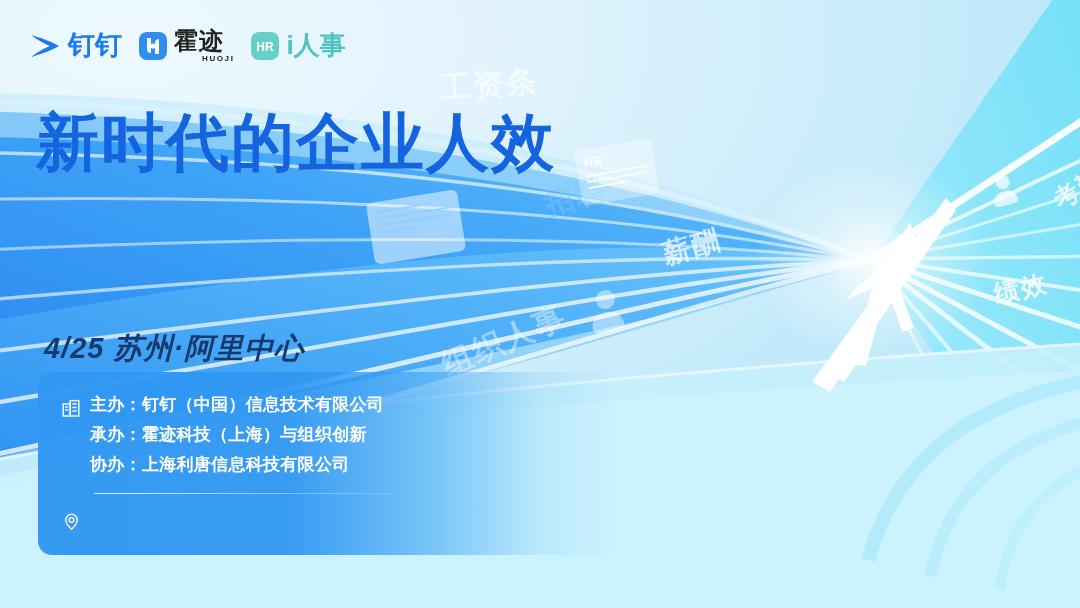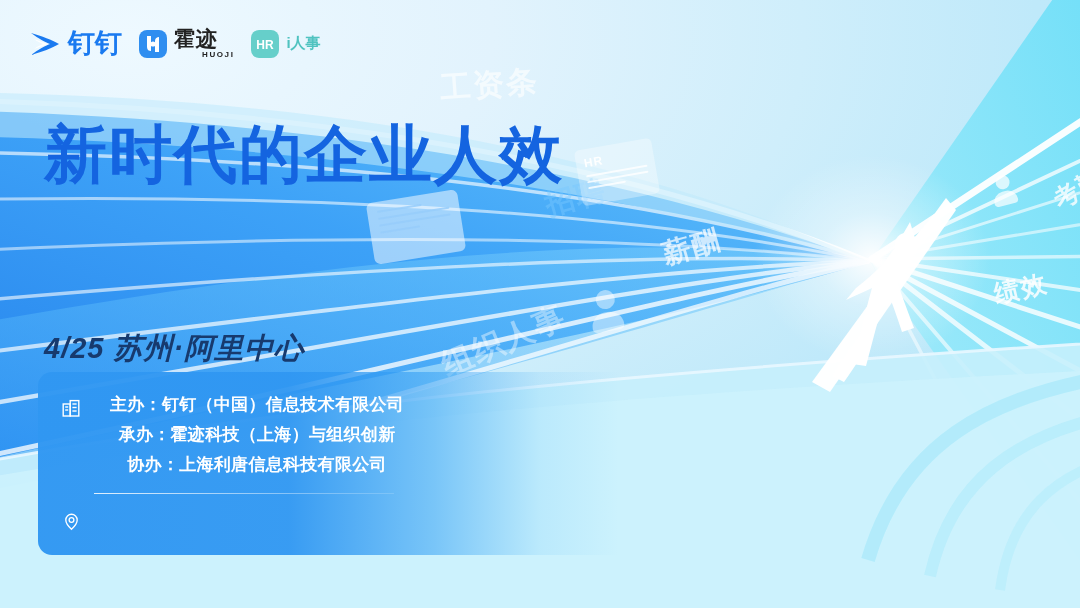--- a/index.html
+++ b/index.html
@@ -158,30 +158,29 @@
     gap: 16px;
     z-index: 20;
   }
   .logo-unit { display: flex; align-items: center; gap: 6px; }
   .logo-cn {
     font-size: 27px; font-weight: 700;
     color: #1a7af0; letter-spacing: 0px;
     line-height: 1;
   }
   .huoji-text { display: flex; flex-direction: column; line-height: 1; }
-  .huoji-cn { font-size: 21px; font-weight: 700; color: #222; letter-spacing: 1px; }
+  .huoji-cn { font-size: 24px; font-weight: 700; color: #222; letter-spacing: 1px; }
   .huoji-en { font-size: 8px; font-weight: 700; color: #222; letter-spacing: 1.6px; margin-top: 2px; margin-left: 28px; }
-  .irenshi-cn { font-size: 15px; font-weight: 700; color: #4fc3c0; letter-spacing: 0px; }
+  .irenshi-cn { font-size: 26px; font-weight: 700; color: #4fc3c0; letter-spacing: 0px; }
 
   
   .headline {
     position: absolute;
-    left: 36px; top: 118px;
+    left: 36px; top: 106px;
     z-index: 15;
-    margin-left: 8px;
   }
   .hl-line {
     font-size: 63px;
     font-weight: 700;
     line-height: 1.16;
     letter-spacing: 2px;
     white-space: nowrap;
   }
   .hl-1 { color: #1464e0; }
   .hl-2 {
@@ -214,22 +213,21 @@
       rgba(48,151,242,0.97) 0%,
       rgba(48,151,242,0.95) 38%,
       rgba(52,160,244,0.55) 60%,
       rgba(60,172,246,0.12) 76%,
       rgba(70,180,248,0.0) 88%);
     z-index: 15;
   }
   .inforow {
     display: flex;
     align-items: flex-start;
-    gap: 28px;
-    text-align: center;
+    gap: 8px;
   }
   .info-ico {
     width: 22px; height: 22px;
     flex: 0 0 22px;
     margin-top: 3px;
     display: flex; align-items: center; justify-content: center;
   }
   .info-lines { display: flex; flex-direction: column; gap: 7px; }
   .info-text {
     font-size: 17px;

